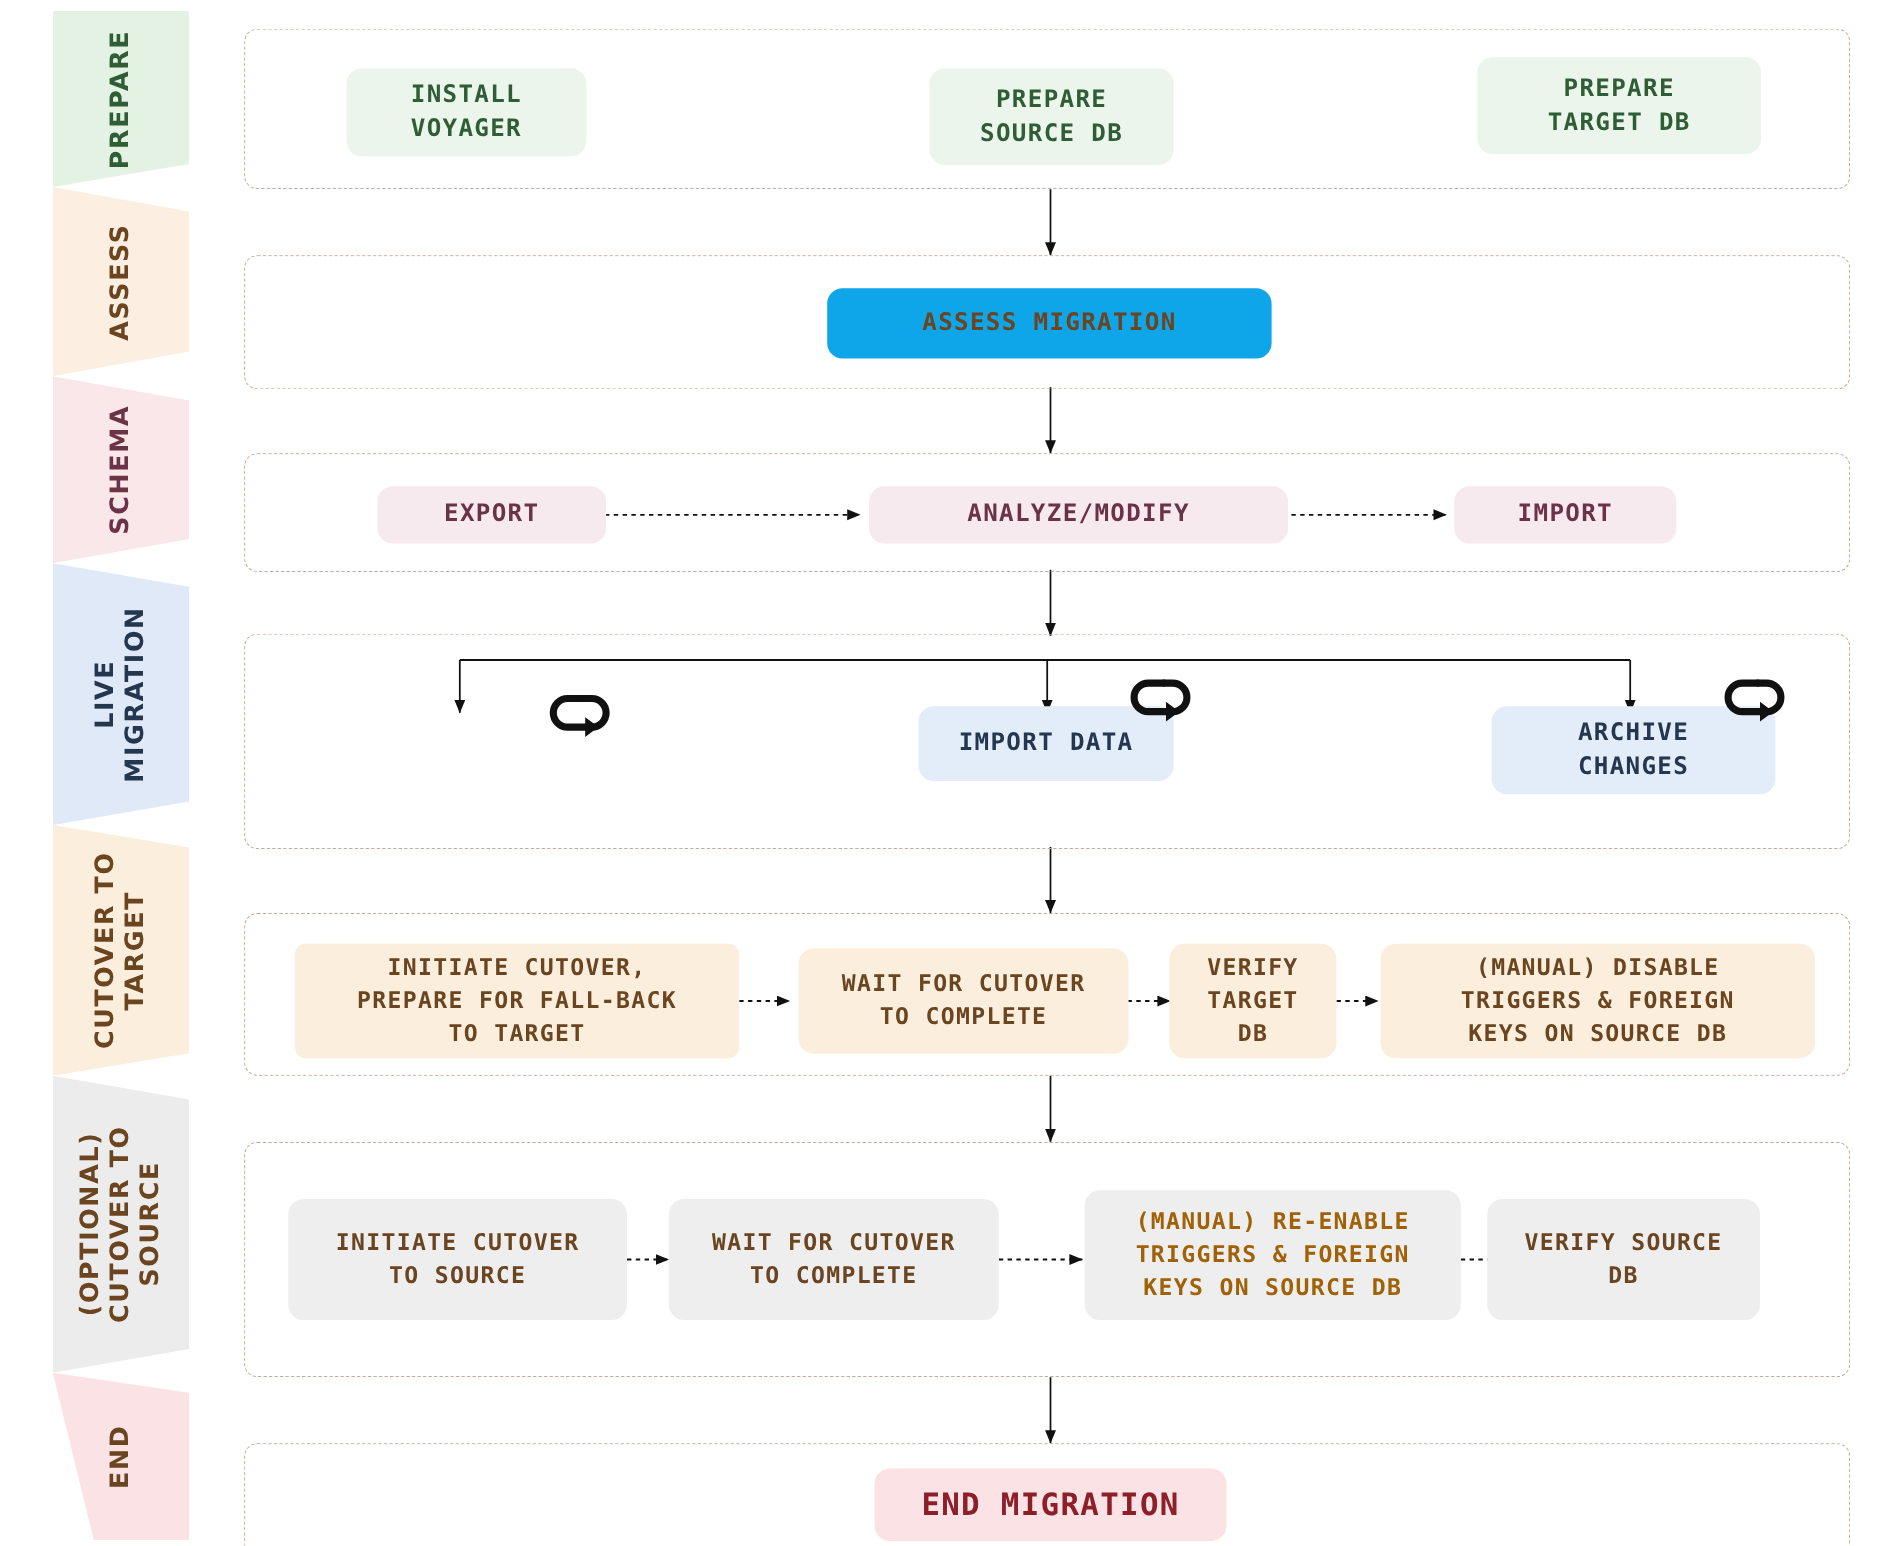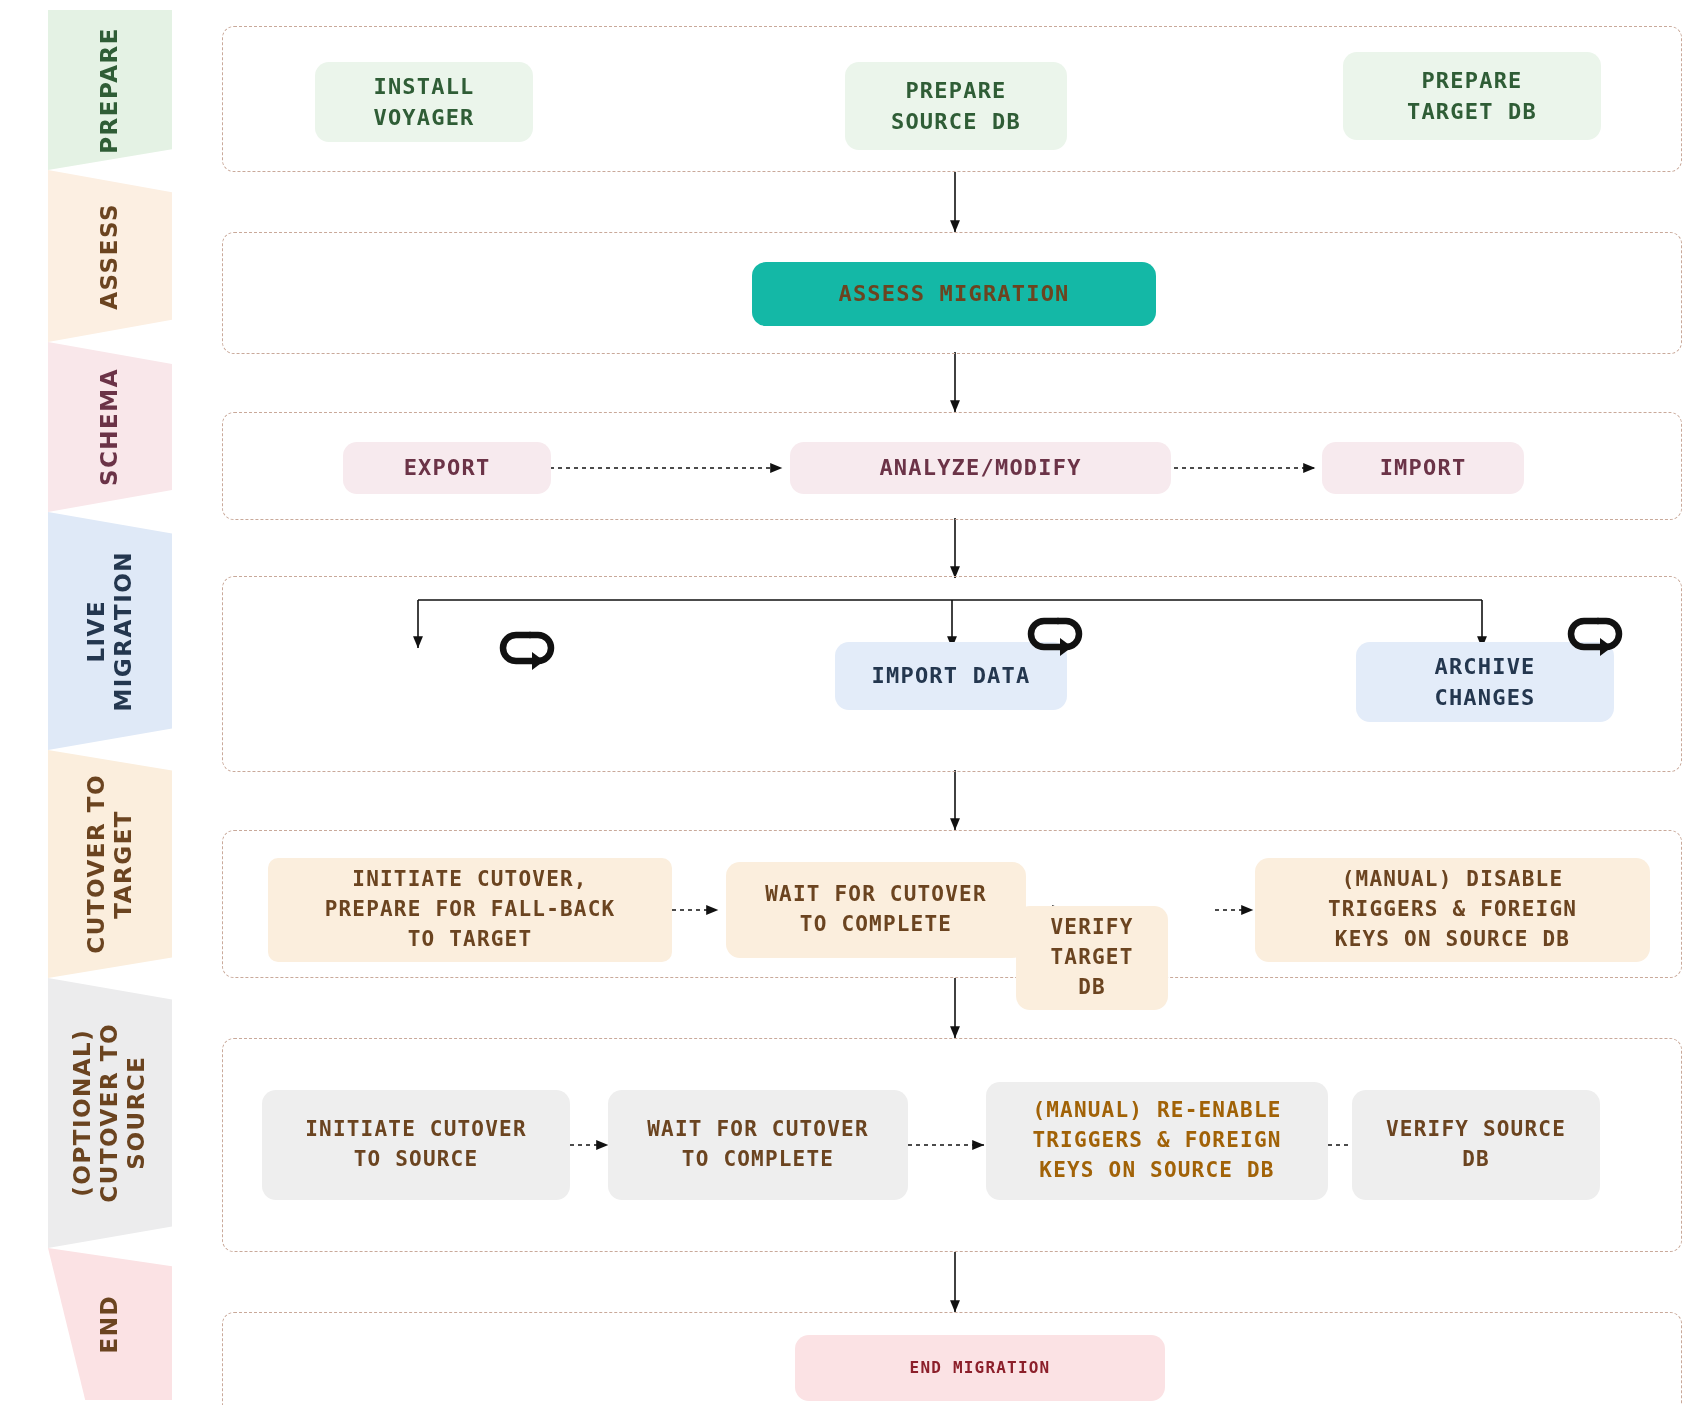--- a/index.html
+++ b/index.html
@@ -181,21 +181,21 @@
 SOURCE DB</span>
   </div>
 
   <div class="node" style="left:1343px;top:52px;width:258px;height:88px;background:#ebf5eb;color:#2f5d36;font-size:22px;">
     <span>PREPARE
 TARGET DB</span>
   </div>
 
   <div class="lane" style="left:222px;top:232px;width:1460px;height:122px;"></div>
 
-  <div class="node" style="left:752px;top:262px;width:404px;height:64px;background:#14b8a6;color:#6b4420;font-size:22px;text-align:right;">
+  <div class="node" style="left:752px;top:262px;width:404px;height:64px;background:#0ea5e9;color:#6b4420;font-size:22px;text-align:right;">
     <span>ASSESS MIGRATION</span>
   </div>
 
   <div class="lane" style="left:222px;top:412px;width:1460px;height:108px;"></div>
 
   <div class="node" style="left:343px;top:442px;width:208px;height:52px;background:#f7eaee;color:#6b3347;font-size:22px;">
     <span>EXPORT</span>
   </div>
 
   <div class="node" style="left:790px;top:442px;width:381px;height:52px;background:#f7eaee;color:#6b3347;font-size:22px;">
@@ -242,21 +242,21 @@
     <span>INITIATE CUTOVER,
 PREPARE FOR FALL-BACK
 TO TARGET</span>
   </div>
 
   <div class="node" style="left:726px;top:862px;width:300px;height:96px;background:#fbeedd;color:#6b4420;font-size:21px;">
     <span>WAIT FOR CUTOVER
 TO COMPLETE</span>
   </div>
 
-  <div class="node" style="left:1016px;top:858px;width:152px;height:104px;background:#fbeedd;color:#6b4420;font-size:21px;margin-top:48px;">
+  <div class="node" style="left:1063px;top:858px;width:152px;height:104px;background:#fbeedd;color:#6b4420;font-size:21px;">
     <span>VERIFY
 TARGET
 DB</span>
   </div>
 
   <div class="node" style="left:1255px;top:858px;width:395px;height:104px;background:#fbeedd;color:#6b4420;font-size:21px;">
     <span>(MANUAL) DISABLE
 TRIGGERS &amp; FOREIGN
 KEYS ON SOURCE DB</span>
   </div>
@@ -279,17 +279,17 @@
 KEYS ON SOURCE DB</span>
   </div>
 
   <div class="node" style="left:1352px;top:1090px;width:248px;height:110px;background:#eeeeee;color:#6b4420;font-size:21px;">
     <span>VERIFY SOURCE
 DB</span>
   </div>
 
   <div class="lane" style="left:222px;top:1312px;width:1460px;height:122px;"></div>
 
-  <div class="node" style="left:795px;top:1335px;width:370px;height:66px;background:#fbe2e4;color:#8c1f2a;font-size:16px;">
+  <div class="node" style="left:795px;top:1335px;width:320px;height:66px;background:#fbe2e4;color:#8c1f2a;font-size:28px;">
     <span>END MIGRATION</span>
   </div>
 
 </div>
 
 </body></html>

